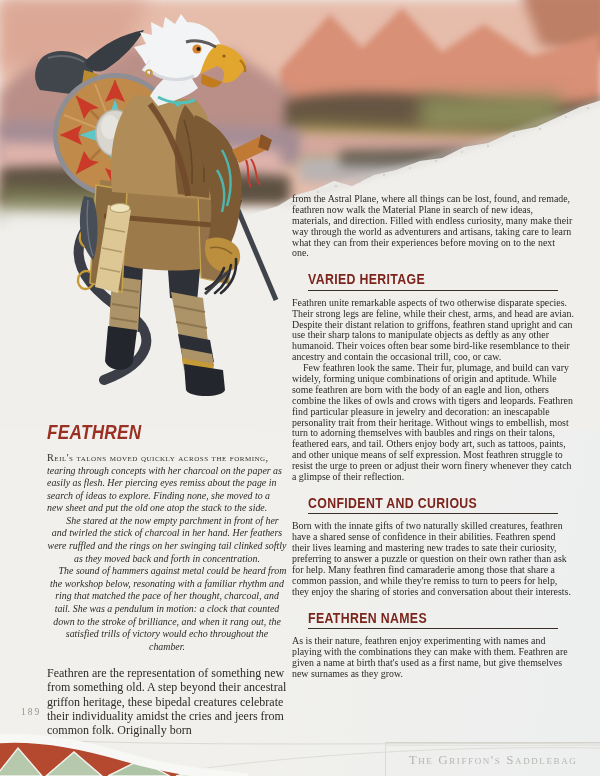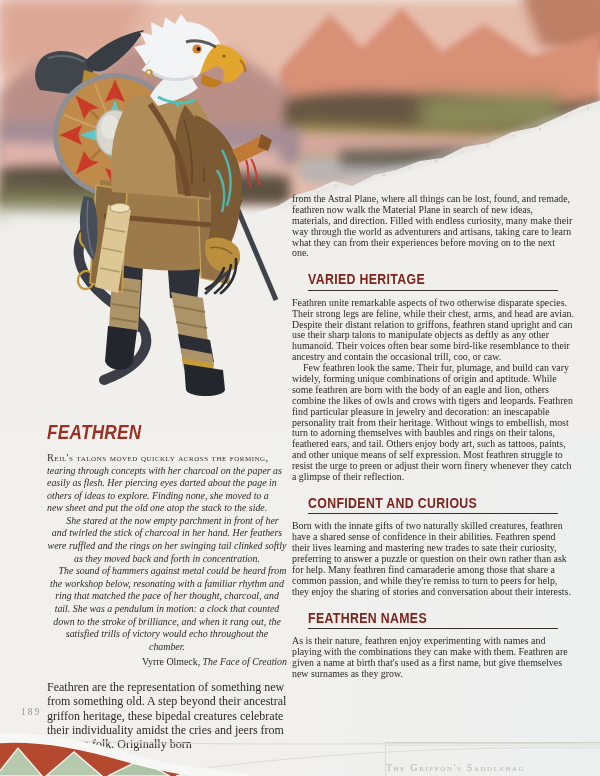--- a/index.html
+++ b/index.html
@@ -25,21 +25,21 @@
   .sec-head{margin:13px 16px 6px;}
   .h2t{display:inline-block;font-family:"Liberation Sans",sans-serif;font-weight:700;
        font-size:14px;letter-spacing:.4px;color:#7c241c;transform:scaleX(.88);transform-origin:left;
        white-space:nowrap;}
   .rule{height:0;border-top:1.6px solid #38302a;margin:2px 0 7px;}
   
   .page-num{position:absolute;left:21px;top:707px;font-size:9.5px;letter-spacing:2px;color:#97948c;}
   .brand-box{position:absolute;left:385px;top:742px;width:214px;height:33px;
              border-top:1px solid #d3d2cd;border-left:1px solid #dcdbd6;}
   .brand-box .inner-line{height:0;border-top:1px solid #e4e3de;margin-top:2px;}
-  .brand{display:block;margin-top:16px;text-align:left;font-size:10px;letter-spacing:1.6px;
+  .brand{display:block;margin-top:6px;text-align:center;font-size:13px;letter-spacing:1.6px;
          color:#b7b5b0;font-variant:small-caps;}
 </style>
 </head>
 <body>
 
 <div class="page">
 
   <svg class="art" width="600" height="430" viewBox="0 0 600 430">
     <defs>
       <filter id="b3" x="-30%" y="-30%" width="160%" height="160%">
@@ -213,24 +213,23 @@
         <path d="M150,60 L142,70 L150,74" fill="#eef0f2" stroke="#d7dade" stroke-width="1"></path>
         <circle cx="149" cy="73" r="3" fill="none" stroke="#c69a36" stroke-width="1.6"></circle>
         <path d="M158,97 C169,103 183,105 195,100" stroke="#53c0ba" stroke-width="3" fill="none"></path>
         <circle cx="178" cy="104" r="2.6" fill="#53c0ba"></circle>
       </g>
     </g>
   </svg>
 
   <div class="left-col">
     <div class="title">FEATHREN</div>
-    <p class="flavor"><span class="lead">Reil's talons moved quickly across the forming,</span> <span>tearing through concepts with her charcoal on the paper as easily as flesh. Her piercing eyes darted about the page in others of ideas to explore. Finding none, she moved to a new sheet and put the old one atop the stack to the side.</span></p>
+    <p class="flavor"><span class="lead">Reil's talons moved quickly across the forming,</span> <span>tearing through concepts with her charcoal on the paper as easily as flesh. Her piercing eyes remiss about the page in search of ideas to explore. Finding none, she moved to a new sheet and put the old one atop the stack to the side.</span></p>
     <p class="flavor ind">She stared at the now empty parchment in front of her and twirled the stick of charcoal in her hand. Her feathers were ruffled and the rings on her swinging tail clinked softly as they moved back and forth in concentration.</p>
     <p class="flavor ind">The sound of hammers against metal could be heard from the workshop below, resonating with a familiar rhythm and ring that matched the pace of her thought, charcoal, and tail. She was a pendulum in motion: a clock that counted down to the stroke of brilliance, and when it rang out, the satisfied trills of victory would echo throughout the chamber.</p>
-    <p class="attrib"><span>Vyrre Olmeck,</span> <span class="work">The Face of Creation</span></p>
     <p class="intro">Feathren are the representation of something new from something old. A step beyond their ancestral griffon heritage, these bipedal creatures celebrate their individuality amidst the cries and jeers from common folk. Originally born</p>
   </div>
 
   <div class="right-col">
     <p>from the Astral Plane, where all things can be lost, found, and remade, feathren now walk the Material Plane in search of new ideas, materials, and direction. Filled with endless curiosity, many make their way through the world as adventurers and artisans, taking care to learn what they can from their experiences before moving on to the next one.</p>
 
     <div class="sec-head">
       <span class="h2t">VARIED HERITAGE</span>
       <div class="rule"></div>
     </div>

